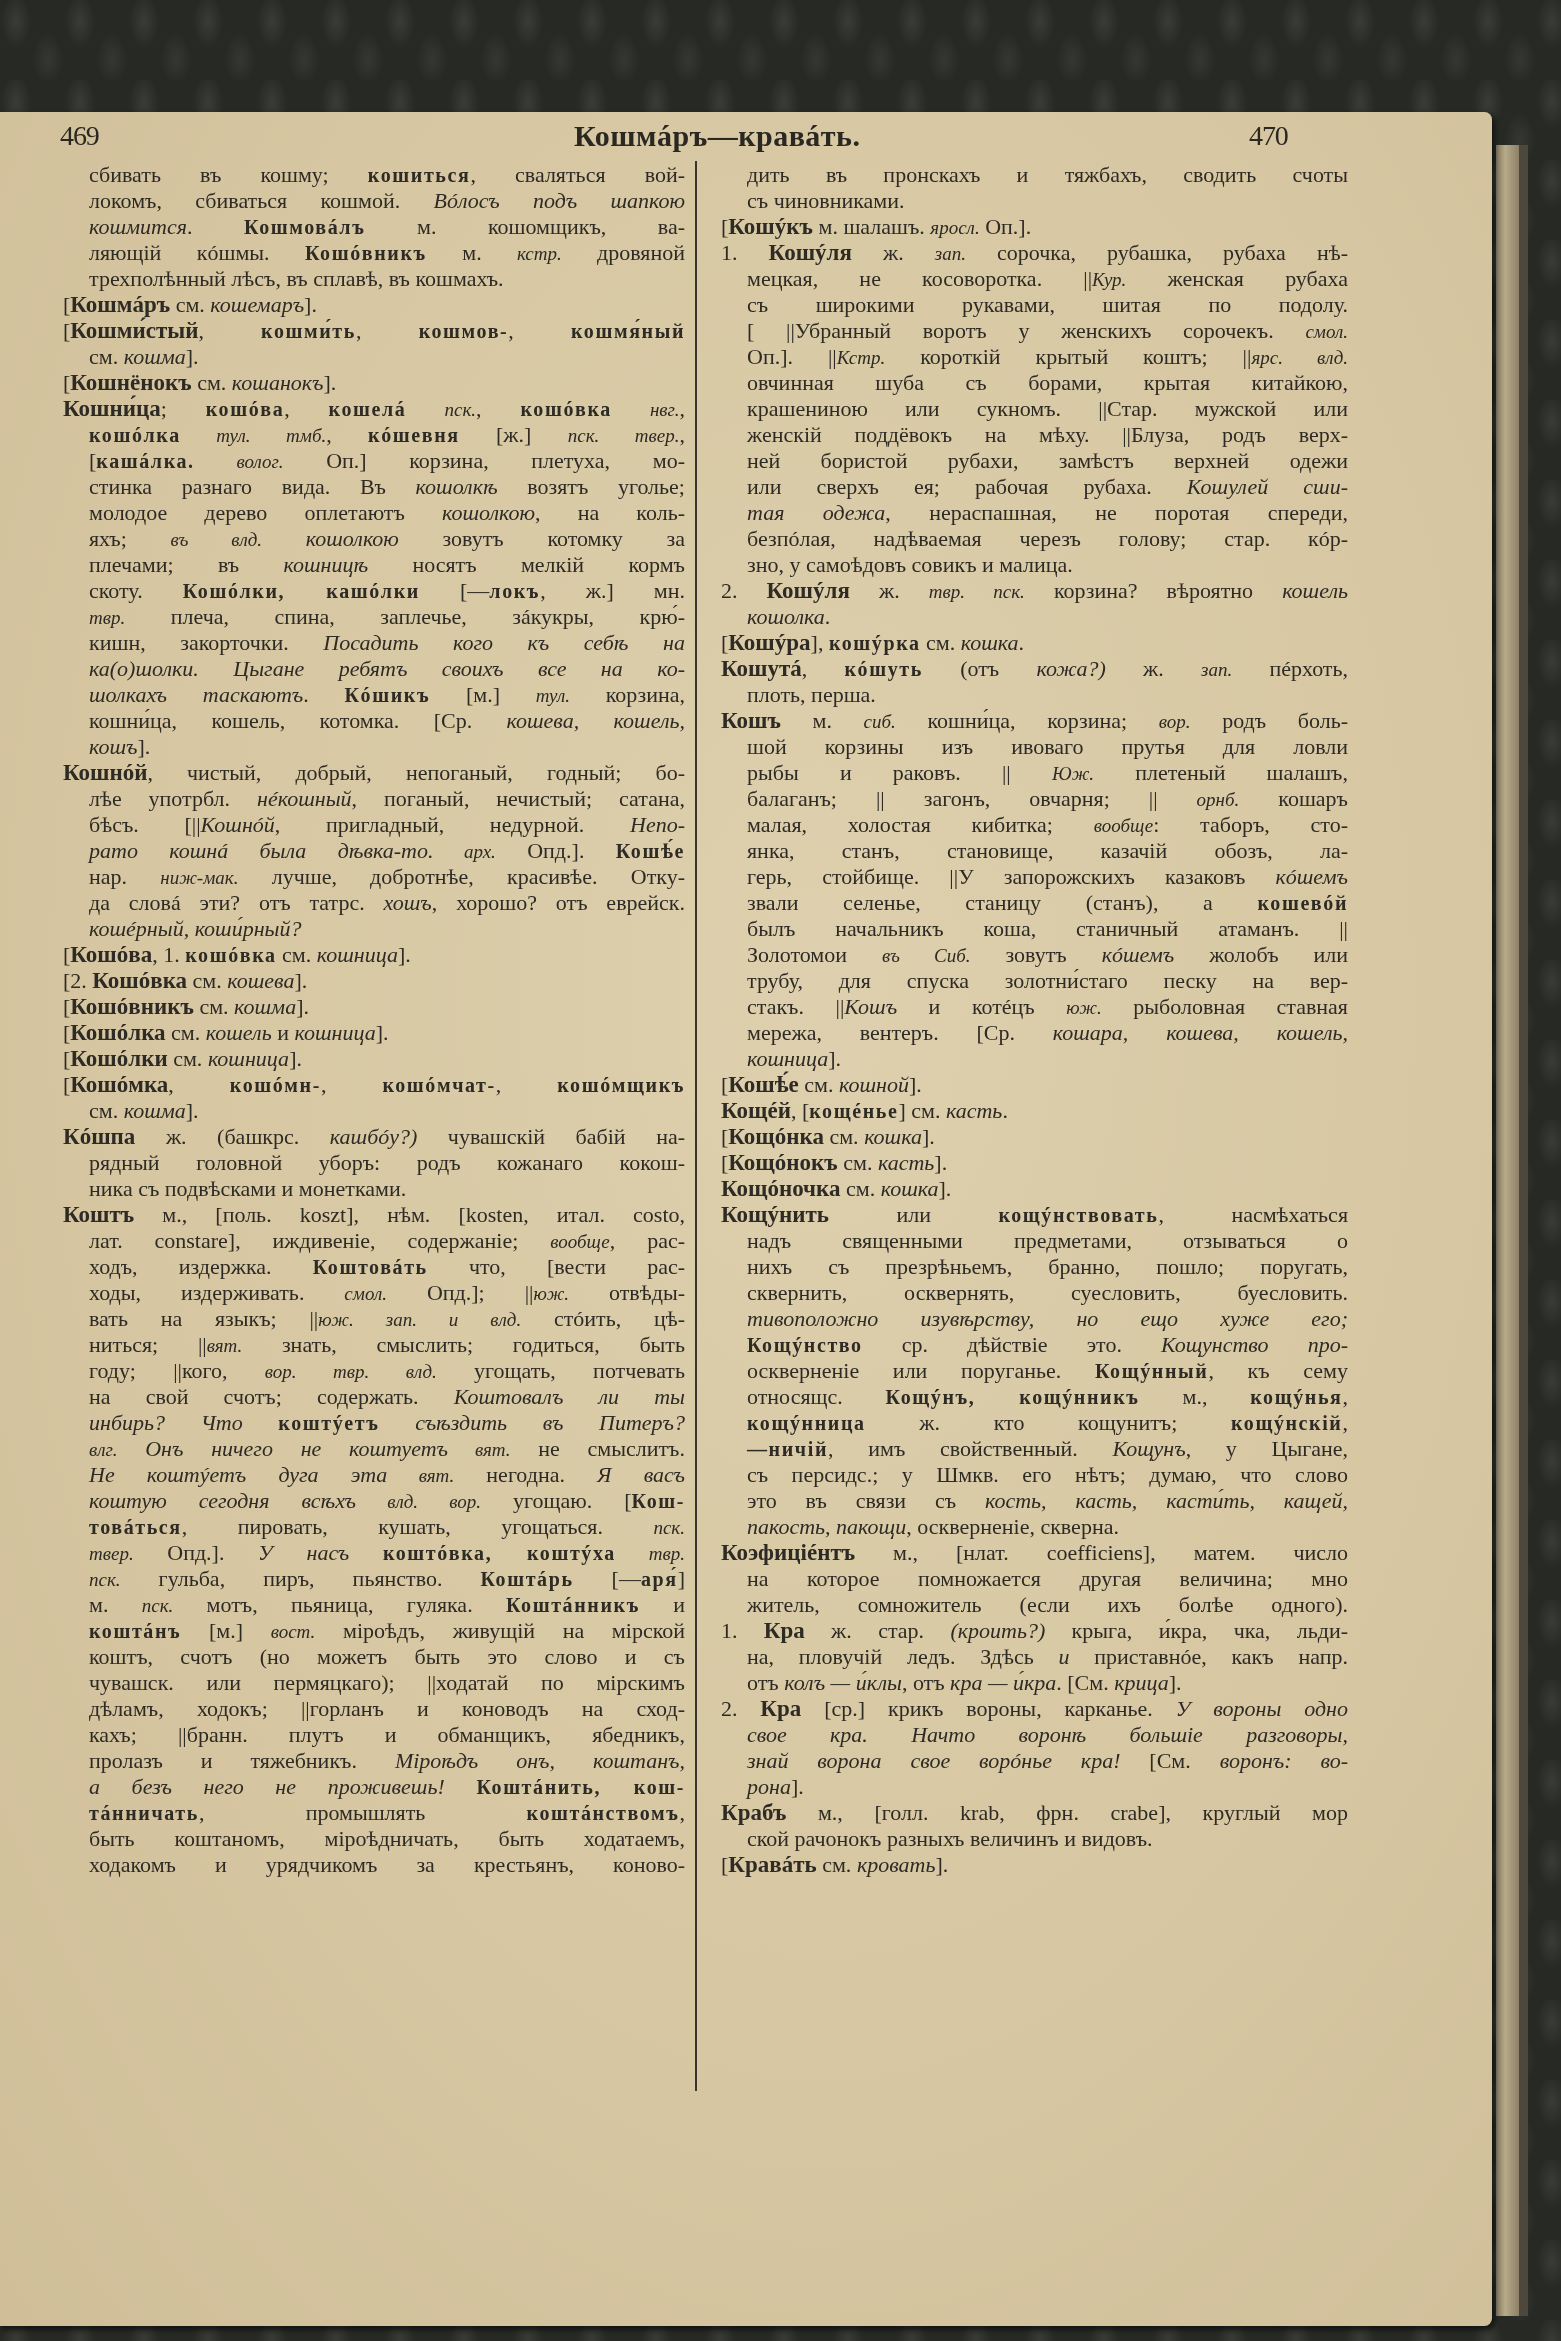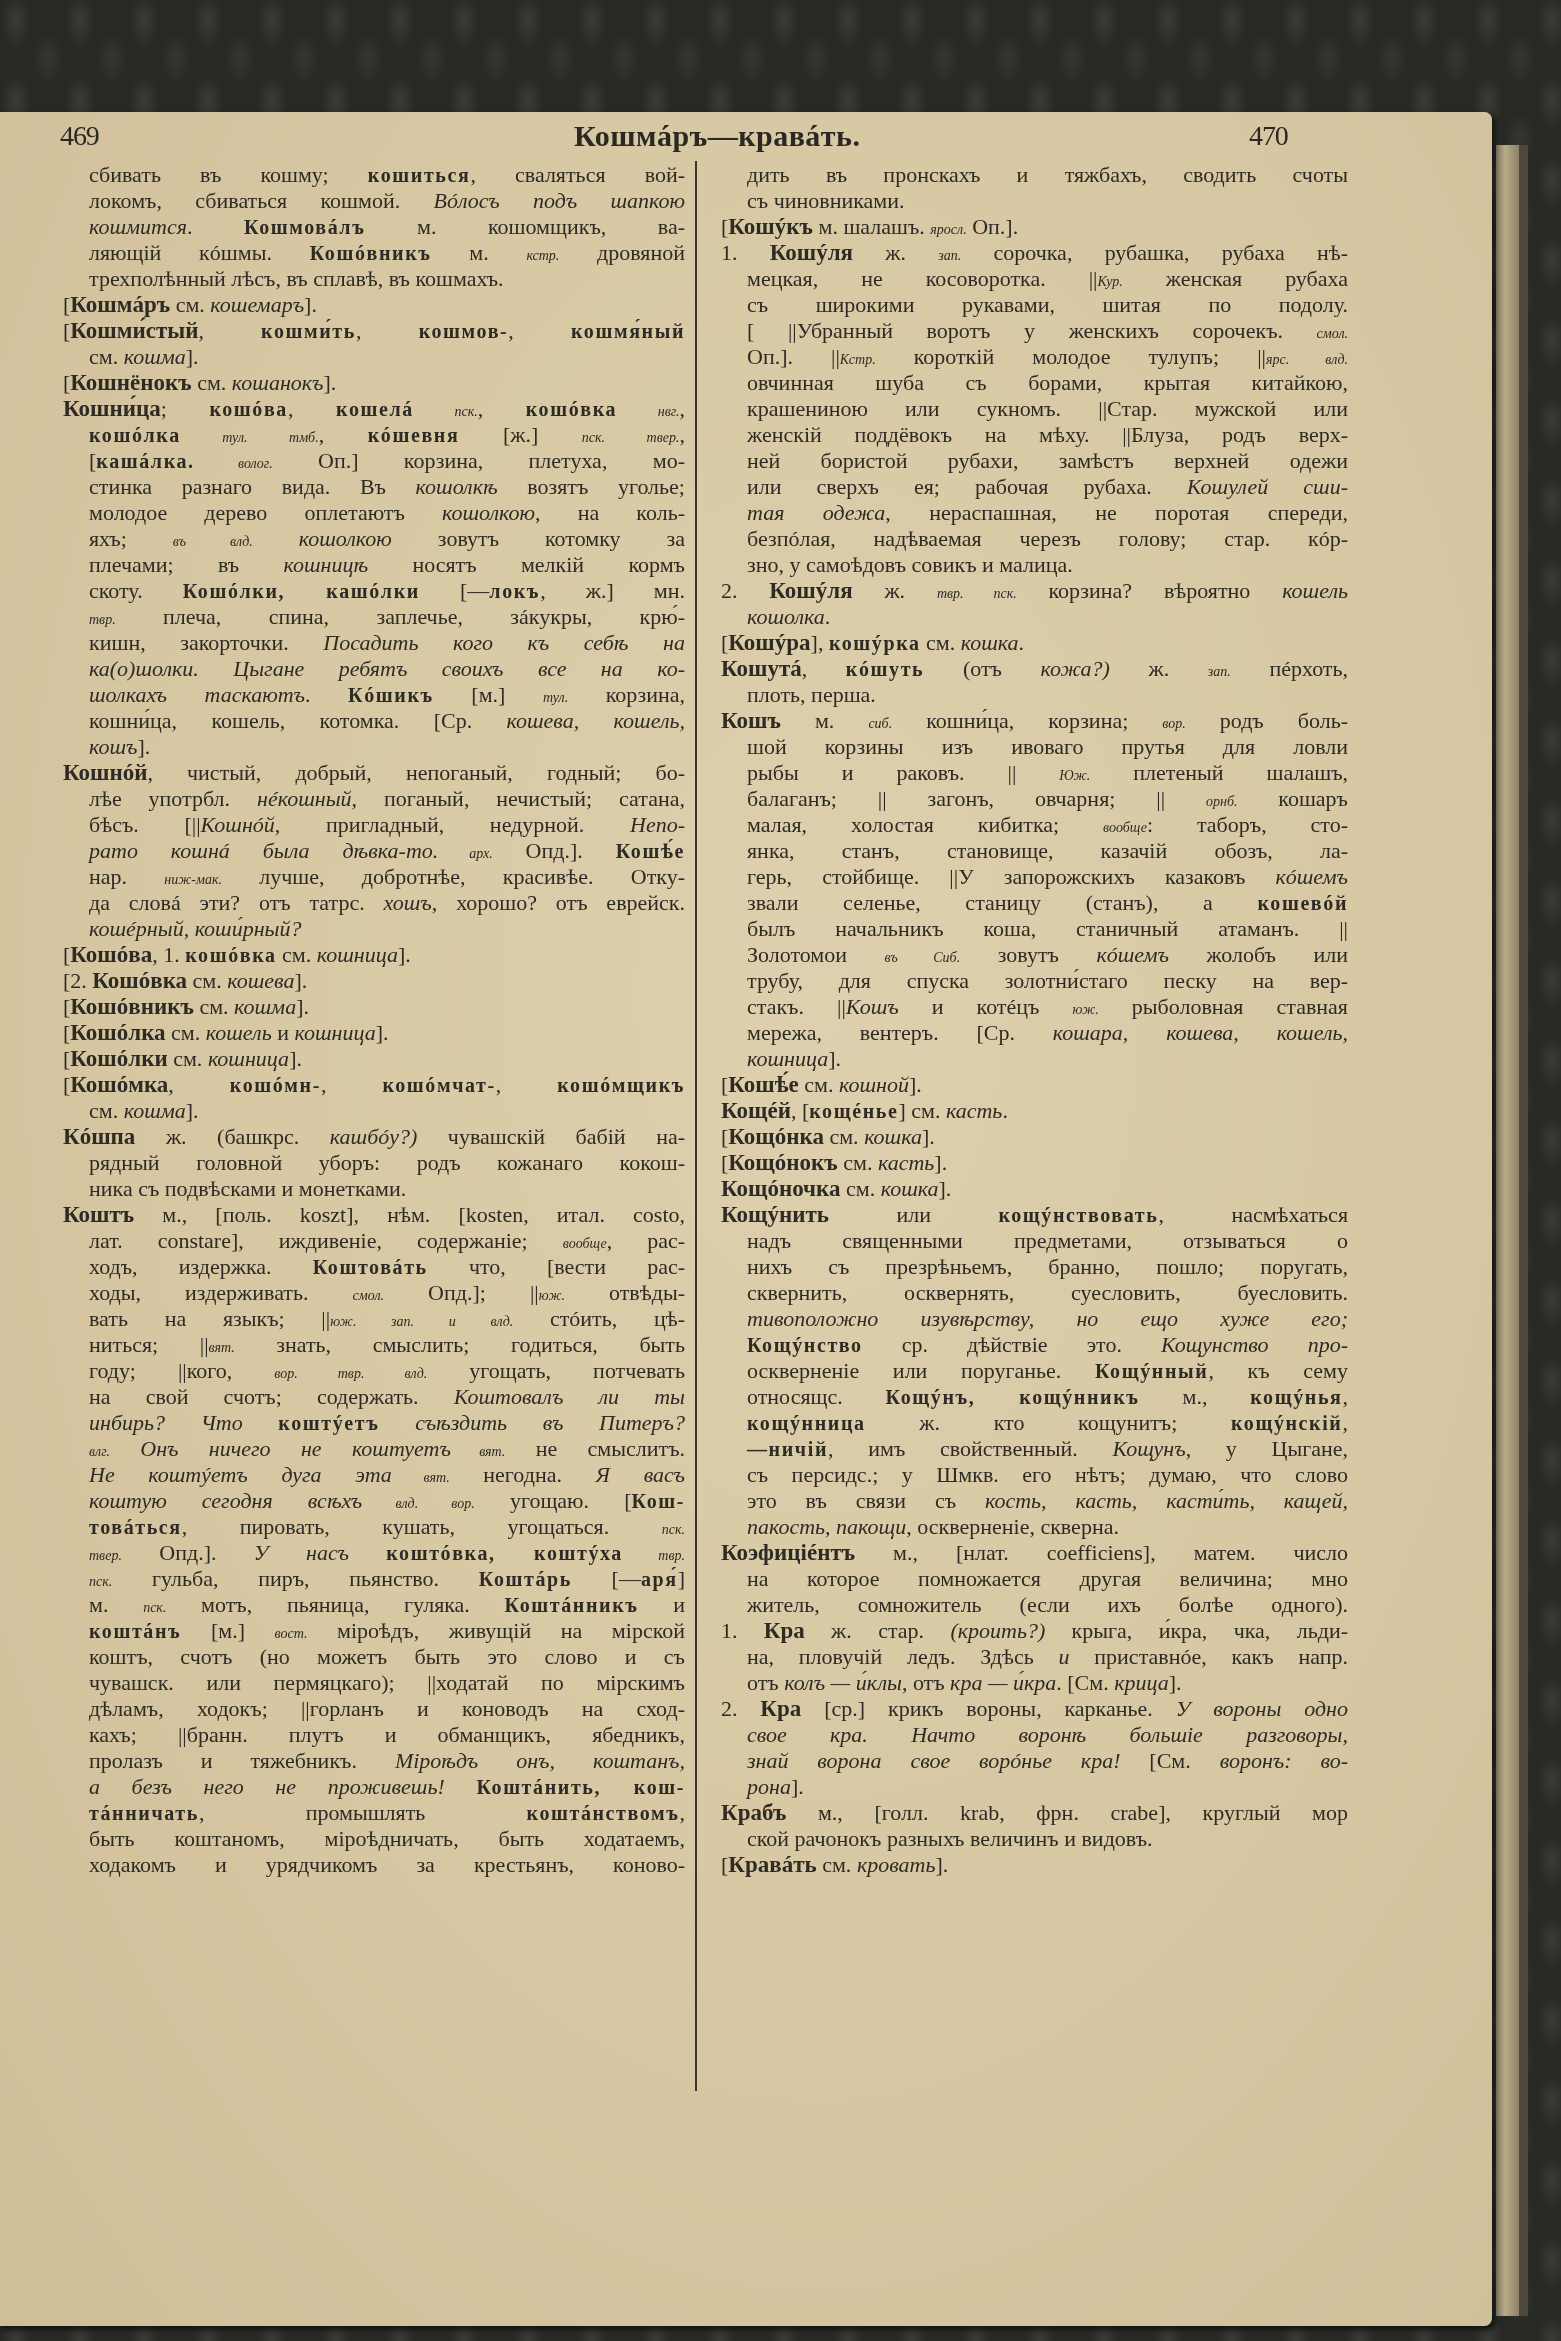--- a/index.html
+++ b/index.html
@@ -51,21 +51,21 @@
     height: 26px; white-space: nowrap; overflow: visible;
     text-align: justify; text-align-last: justify;
     font-stretch: condensed;
     transform-origin: 0 50%;
   }
   .line.last { text-align-last: left; }
   .line.indent { padding-left: 26px; }
   .seg-b { font-family: Liberation Serif, serif; font-weight: bold; letter-spacing: 1.6px; font-size: 20px; }
   .seg-h { font-weight: bold; font-size: 23px; }
   .seg-i { font-style: italic; }
-  .seg-s { font-size: 14px; font-style: italic; }
+  .seg-s { font-size: 19px; font-style: italic; }
   .seg-n { }
 </style>
 </head>
 <body>
 
 <div class="book-edge"></div>
 
 <div class="page"></div>
 
 <div class="header">
@@ -145,21 +145,21 @@
     <div class="line indent"><span class="seg-n">ходакомъ и урядчикомъ за крестьянъ, коново-</span></div>
   </div>
 <div class="column right">
     <div class="line indent"><span class="seg-n">дить въ пронскахъ и тяжбахъ, сводить счоты</span></div>
     <div class="line indent last"><span class="seg-n">съ чиновниками.</span></div>
     <div class="line last"><span class="seg-n">[</span><span class="seg-h">Кошýкъ</span><span class="seg-n"> м. шалашъ. </span><span class="seg-s">яросл.</span><span class="seg-n"> Оп.].</span></div>
     <div class="line"><span class="seg-n">1. </span><span class="seg-h">Кошýля</span><span class="seg-n"> ж. </span><span class="seg-s">зап.</span><span class="seg-n"> сорочка, рубашка, рубаха нѣ-</span></div>
     <div class="line indent"><span class="seg-n">мецкая, не косоворотка. ||</span><span class="seg-s">Кур.</span><span class="seg-n"> женская рубаха</span></div>
     <div class="line indent"><span class="seg-n">съ широкими рукавами, шитая по подолу.</span></div>
     <div class="line indent"><span class="seg-n">[ ||Убранный воротъ у женскихъ сорочекъ. </span><span class="seg-s">смол.</span></div>
-    <div class="line indent"><span class="seg-n">Оп.]. ||</span><span class="seg-s">Кстр.</span><span class="seg-n"> короткій молодое тулупъ; ||</span><span class="seg-s">ярс. влд.</span></div>
+    <div class="line indent"><span class="seg-n">Оп.]. ||</span><span class="seg-s">Кстр.</span><span class="seg-n"> короткій крытый коштъ; ||</span><span class="seg-s">ярс. влд.</span></div>
     <div class="line indent"><span class="seg-n">овчинная шуба съ борами, крытая китайкою,</span></div>
     <div class="line indent"><span class="seg-n">крашениною или сукномъ. ||Стар. мужской или</span></div>
     <div class="line indent"><span class="seg-n">женскій поддёвокъ на мѣху. ||Блуза, родъ верх-</span></div>
     <div class="line indent"><span class="seg-n">ней бористой рубахи, замѣстъ верхней одежи</span></div>
     <div class="line indent"><span class="seg-n">или сверхъ ея; рабочая рубаха. </span><span class="seg-i">Кошулей сши-</span></div>
     <div class="line indent"><span class="seg-i">тая одежа</span><span class="seg-n">, нераспашная, не поротая спереди,</span></div>
     <div class="line indent"><span class="seg-n">безпóлая, надѣваемая черезъ голову; стар. кóр-</span></div>
     <div class="line indent last"><span class="seg-n">зно, у самоѣдовъ совикъ и малица.</span></div>
     <div class="line"><span class="seg-n">2. </span><span class="seg-h">Кошýля</span><span class="seg-n"> ж. </span><span class="seg-s">твр. пск.</span><span class="seg-n"> корзина? вѣроятно </span><span class="seg-i">кошель</span></div>
     <div class="line indent last"><span class="seg-i">кошолка</span><span class="seg-n">.</span></div>

